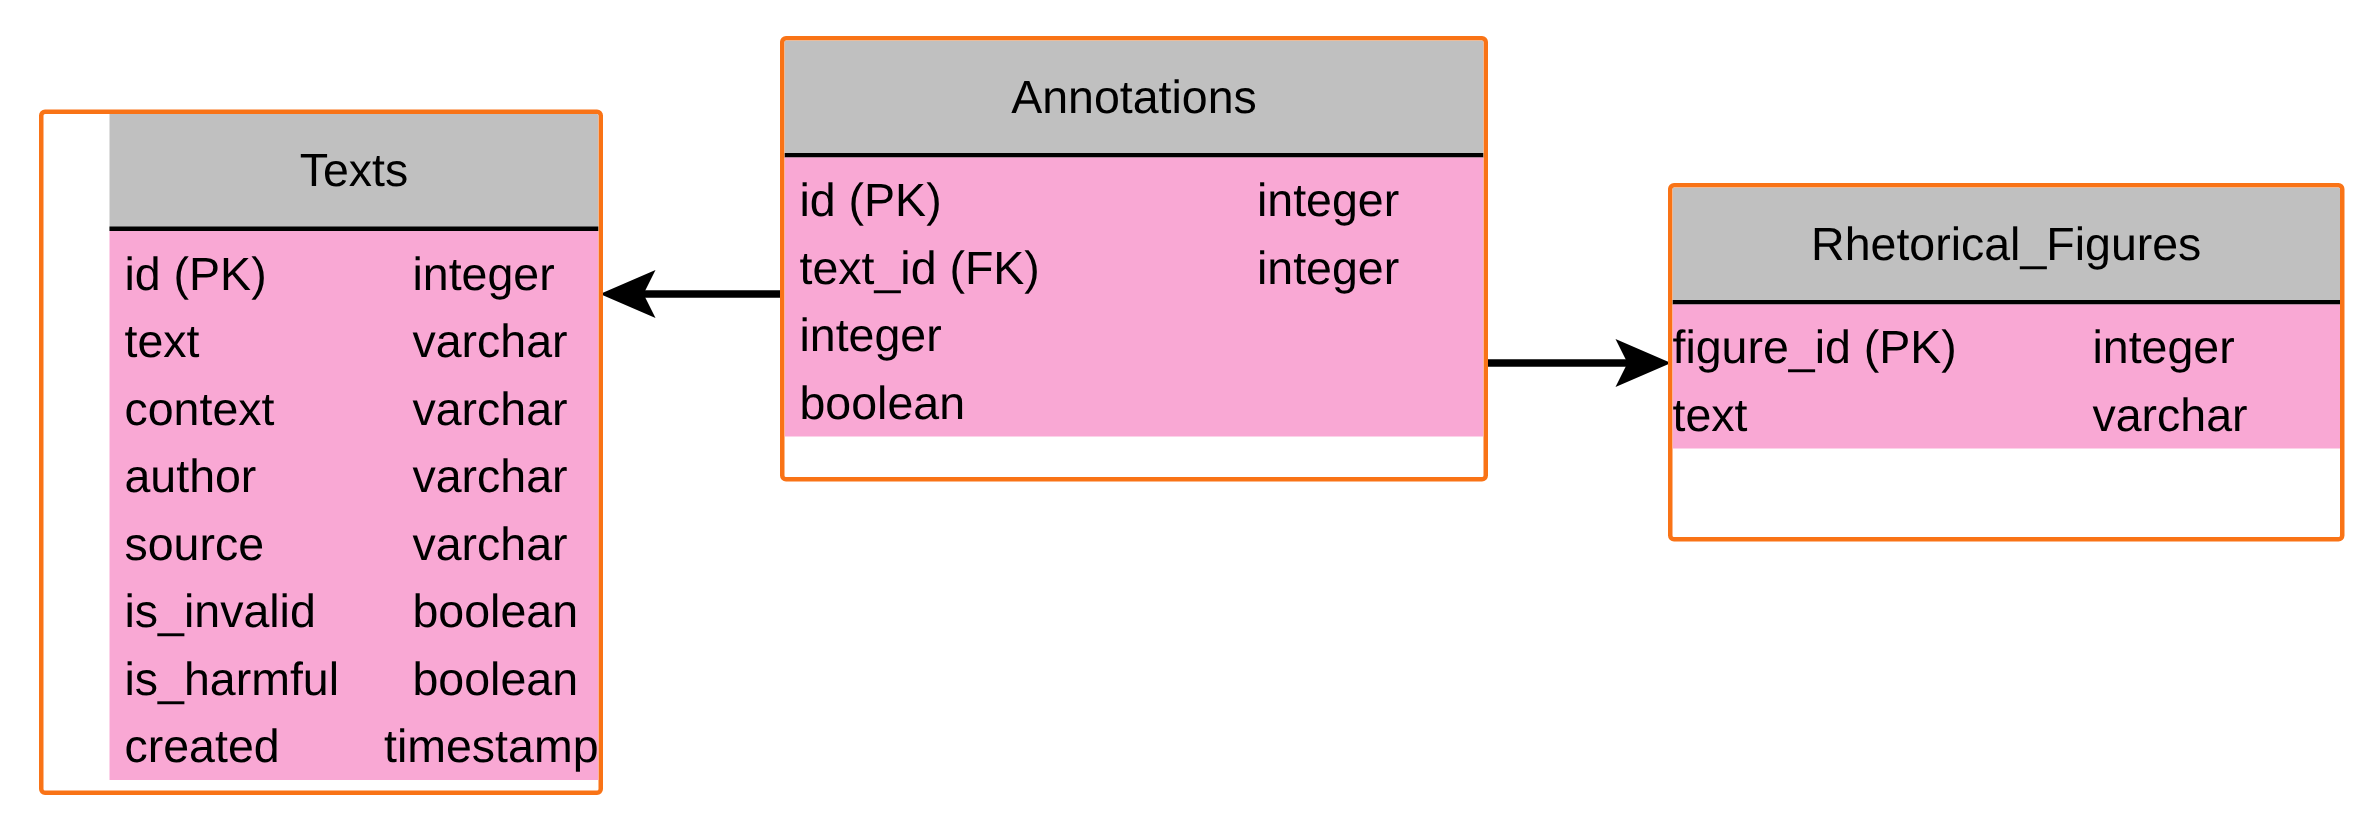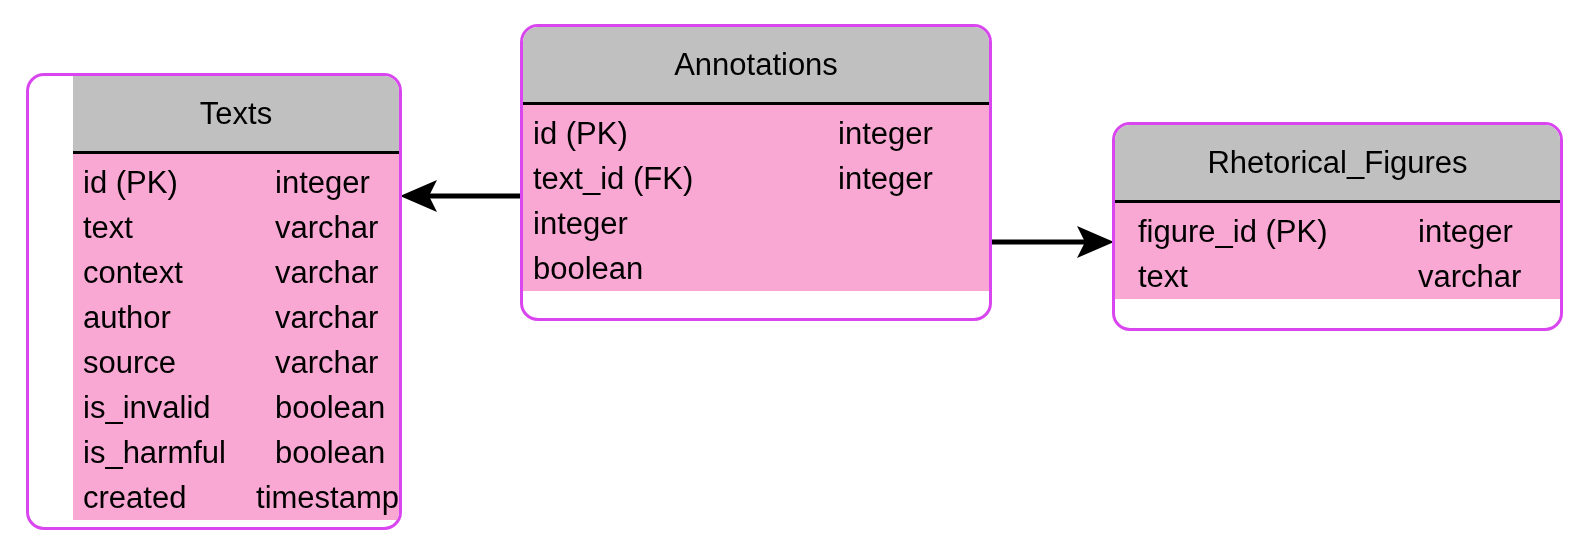--- a/index.html
+++ b/index.html
@@ -14,22 +14,22 @@
   #canvas {
     position: relative;
     width: 1571px;
     height: 544px;
     background: #ffffff;
     overflow: hidden;
   }
   .entity {
     position: absolute;
     box-sizing: border-box;
-    border: 3px solid #d946ef;
-    border-radius: 18px;
+    border: 3px solid #f97316;
+    border-radius: 4px;
     background: #ffffff;
     overflow: hidden;
   }
   .entity-header {
     box-sizing: border-box;
     background: #c0c0c0;
     border-bottom: 3px solid #000000;
     text-align: center;
     color: #000000;
     font-size: 31px;
@@ -80,24 +80,24 @@
     height: 297px;
   }
   #entity-annotations .entity-header { height: 78px; }
   #entity-annotations .field-row { padding-left: 10px; }
   #entity-annotations .field-name { width: 305px; }
   
   #entity-rhetorical-figures {
     left: 1112px;
     top: 122px;
     width: 451px;
-    height: 209px;
+    height: 239px;
   }
   #entity-rhetorical-figures .entity-header { height: 78px; }
-  #entity-rhetorical-figures .field-row { padding-left: 23px; }
+  #entity-rhetorical-figures .field-row { padding-left: 0; }
   #entity-rhetorical-figures .field-name { width: 280px; }
 
   .connector {
     position: absolute;
     left: 0;
     top: 0;
     width: 1571px;
     height: 544px;
     pointer-events: none;
   }

